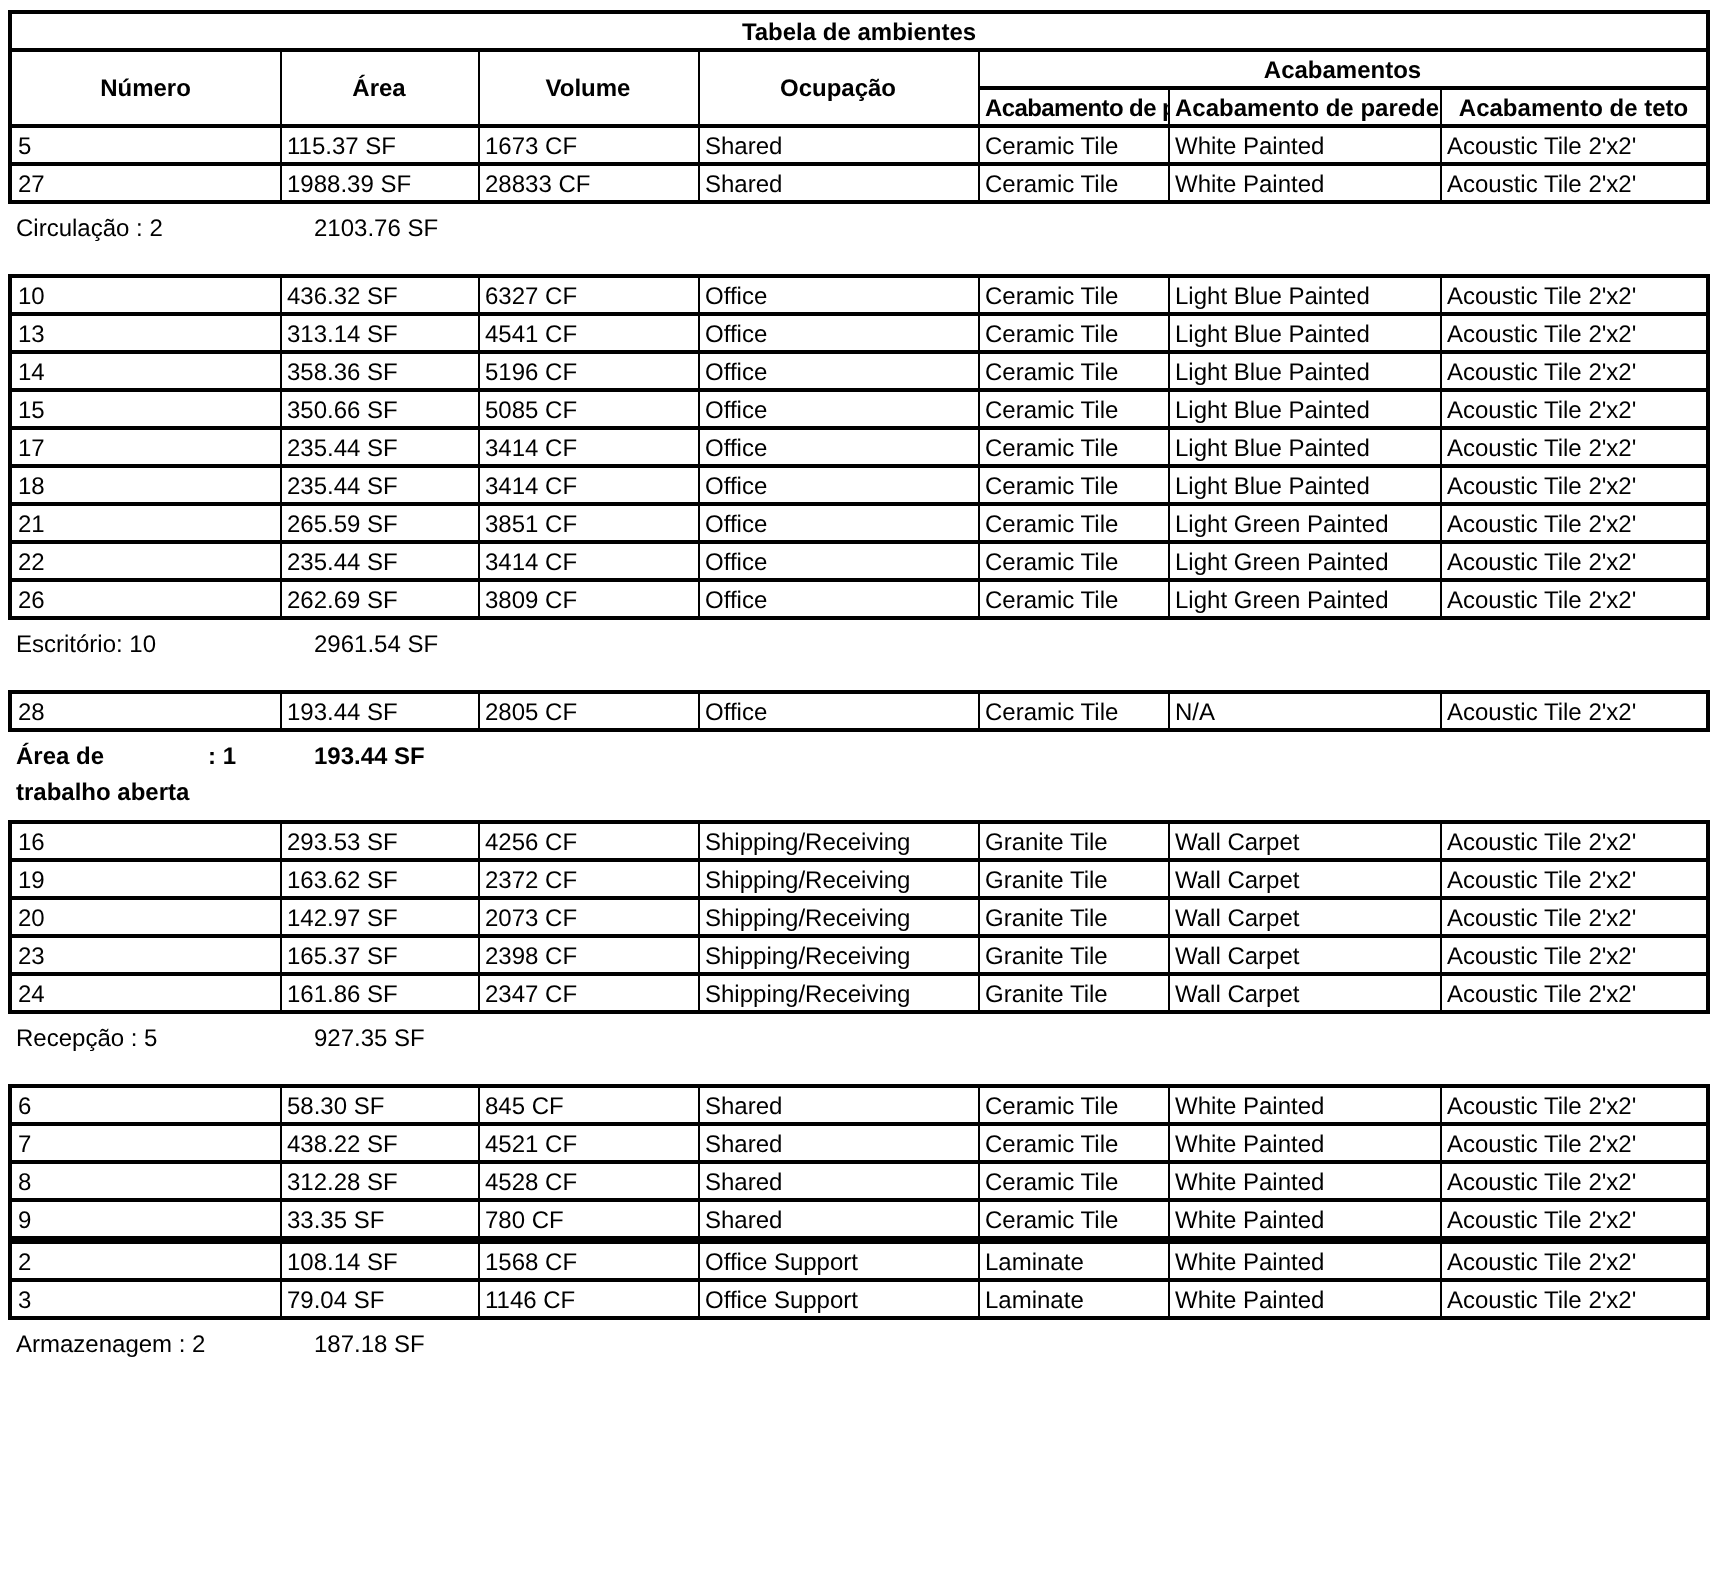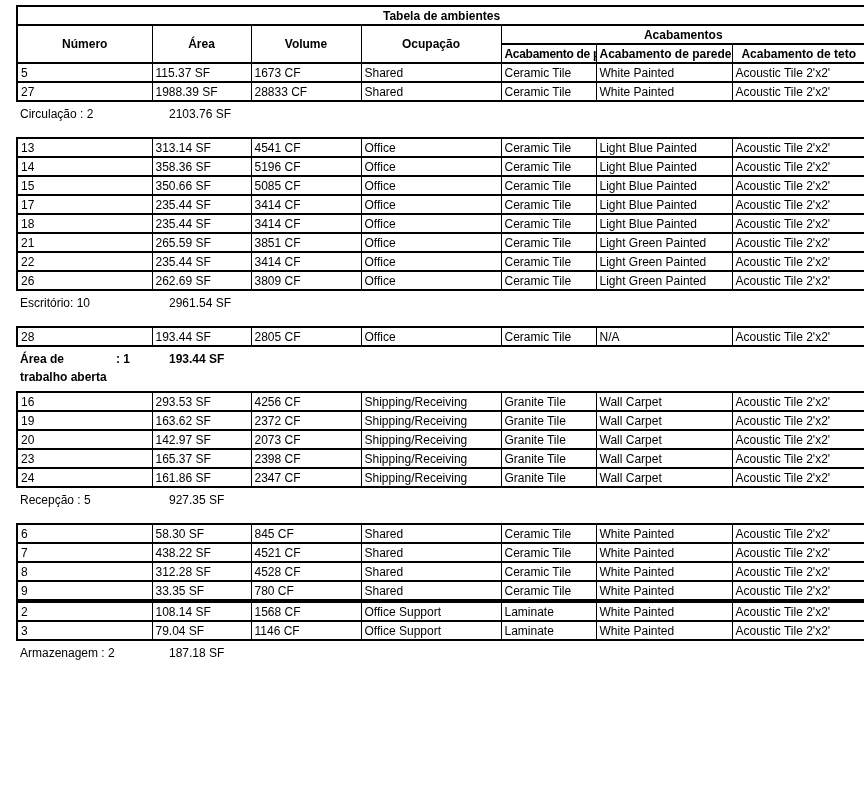--- a/index.html
+++ b/index.html
@@ -4,21 +4,21 @@
 <style>
   * { box-sizing: border-box; margin: 0; padding: 0; }
   html, body {
     background: #ffffff;
     width: 864px;
     font-family: "Liberation Sans", "DejaVu Sans", sans-serif;
     color: #000;
   }
   .schedule {
     width: 856px;
-    padding: 5px 0 0 16px;
+    padding: 5px 0 0 4px;
   }
   table.blk {
     border-collapse: collapse;
     table-layout: fixed;
     width: 849px;
     border: 2px solid #000;
   }
   table.blk td {
     border-left: 1px solid #000;
     border-right: 1px solid #000;
@@ -124,20 +124,29 @@
         <col style="width: 135px;">
         <col style="width: 99px;">
         <col style="width: 110px;">
         <col style="width: 140px;">
         <col style="width: 95px;">
         <col style="width: 136px;">
         <col style="width: 134px;">
       </colgroup>
       <tbody>
         <tr>
+          <td class="c0">10</td>
+          <td class="c1">436.32 SF</td>
+          <td class="c2">6327 CF</td>
+          <td class="c3">Office</td>
+          <td class="c4">Ceramic Tile</td>
+          <td class="c5">Light Blue Painted</td>
+          <td class="c6">Acoustic Tile 2'x2'</td>
+        </tr>
+        <tr>
           <td class="c0">13</td>
           <td class="c1">313.14 SF</td>
           <td class="c2">4541 CF</td>
           <td class="c3">Office</td>
           <td class="c4">Ceramic Tile</td>
           <td class="c5">Light Blue Painted</td>
           <td class="c6">Acoustic Tile 2'x2'</td>
         </tr>
         <tr>
           <td class="c0">14</td>

